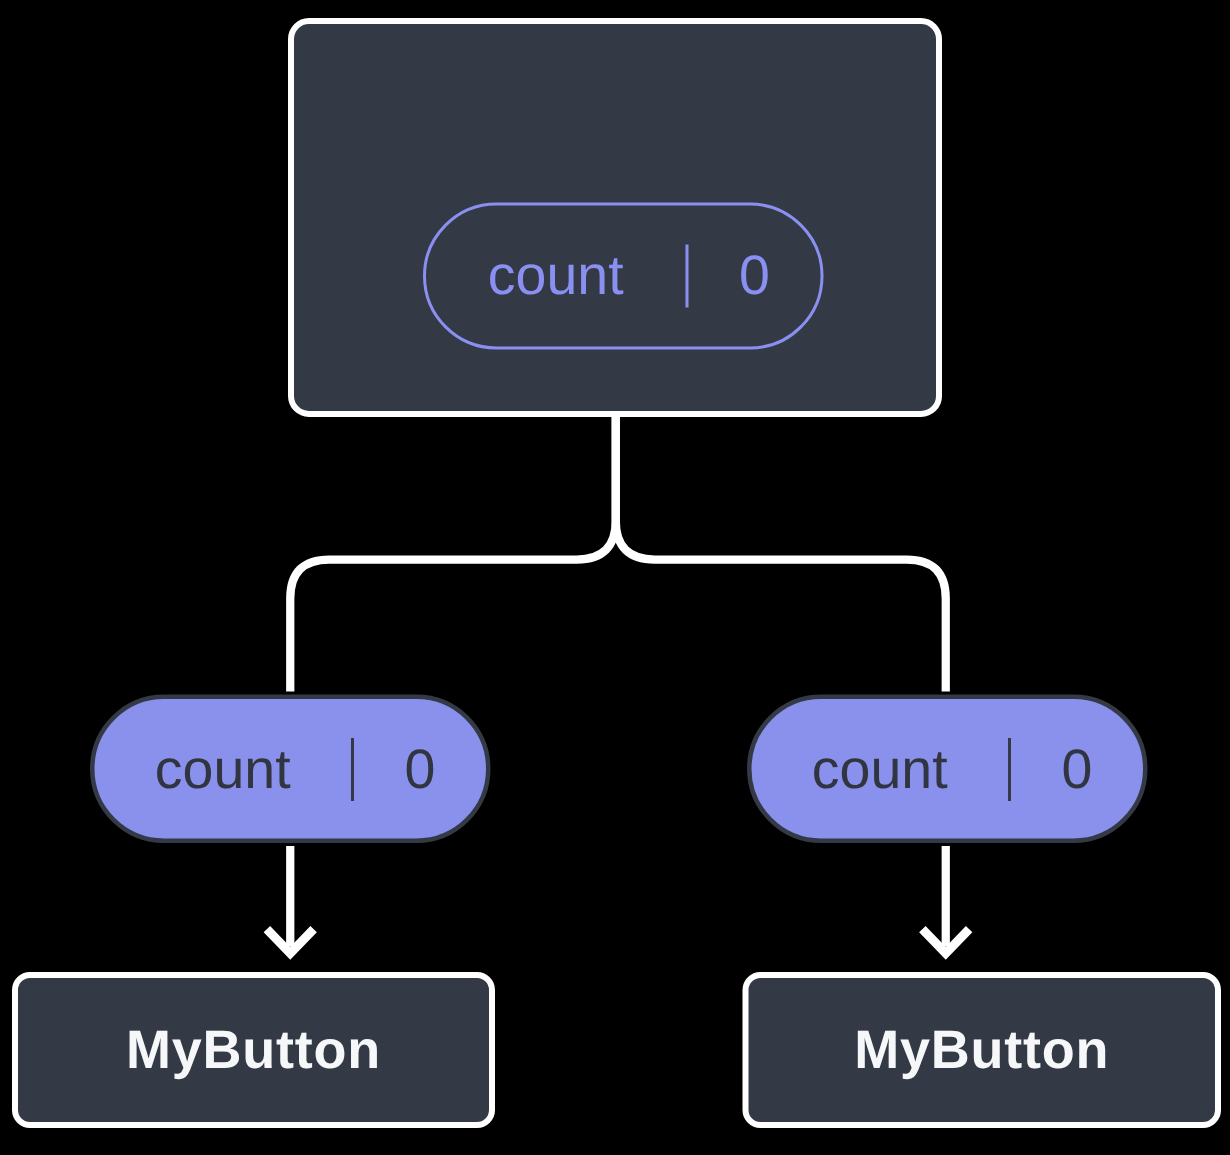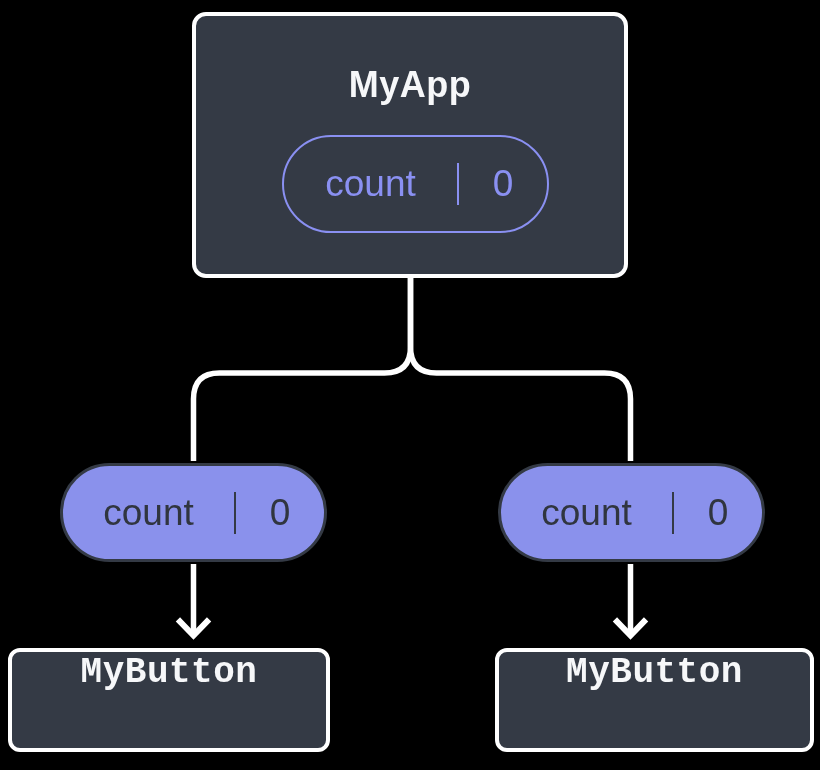--- a/index.html
+++ b/index.html
@@ -37,21 +37,21 @@
     background:var(--c-card_bg);
     border:4px solid var(--c-card_border);
   }
   .card-root{
     left:192px;top:12px;width:436px;height:266px;
     border-radius:14px;
   }
   .card-child{
     top:648px;height:104px;
     border-radius:12px;
-    display:flex;align-items:flex-start;justify-content:center;font-family:Liberation Mono, monospace;
+    display:flex;align-items:center;justify-content:center;
   }
   .card-child-left{left:8px;width:322px;}
   .card-child-right{left:495px;width:319px;}
   .card-title{
     color:var(--c-title_text);
     font-size:36px;font-weight:700;
     letter-spacing:0.5px;
     text-align:center;
   }
   .root-title{
@@ -93,21 +93,20 @@
   <svg class="connectors" viewBox="0 0 820 770">
     <path class="branch" d="M410.5,278 L410.5,347 Q410.5,373 384.5,373 L219.5,373 Q193.5,373 193.5,399 L193.5,461"></path>
     <path class="branch" d="M410.5,278 L410.5,347 Q410.5,373 436.5,373 L604.5,373 Q630.5,373 630.5,399 L630.5,461"></path>
     <path class="arrow-shaft" d="M193.5,564 L193.5,631"></path>
     <path class="arrow-head" d="M180,621.5 L193.5,635.5 L207,621.5"></path>
     <path class="arrow-shaft" d="M630.5,564 L630.5,631"></path>
     <path class="arrow-head" d="M617,621.5 L630.5,635.5 L644,621.5"></path>
   </svg>
 
   <div class="card card-root">
-    <div class="card-title root-title">MyApp</div>
     <div class="pill pill-state">
       <span class="seg seg-name">count</span>
       <span class="seg seg-value">0</span>
     </div>
   </div>
 
   <div class="pill pill-prop pill-prop-left">
     <span class="seg seg-name">count</span>
     <span class="seg seg-value">0</span>
   </div>

